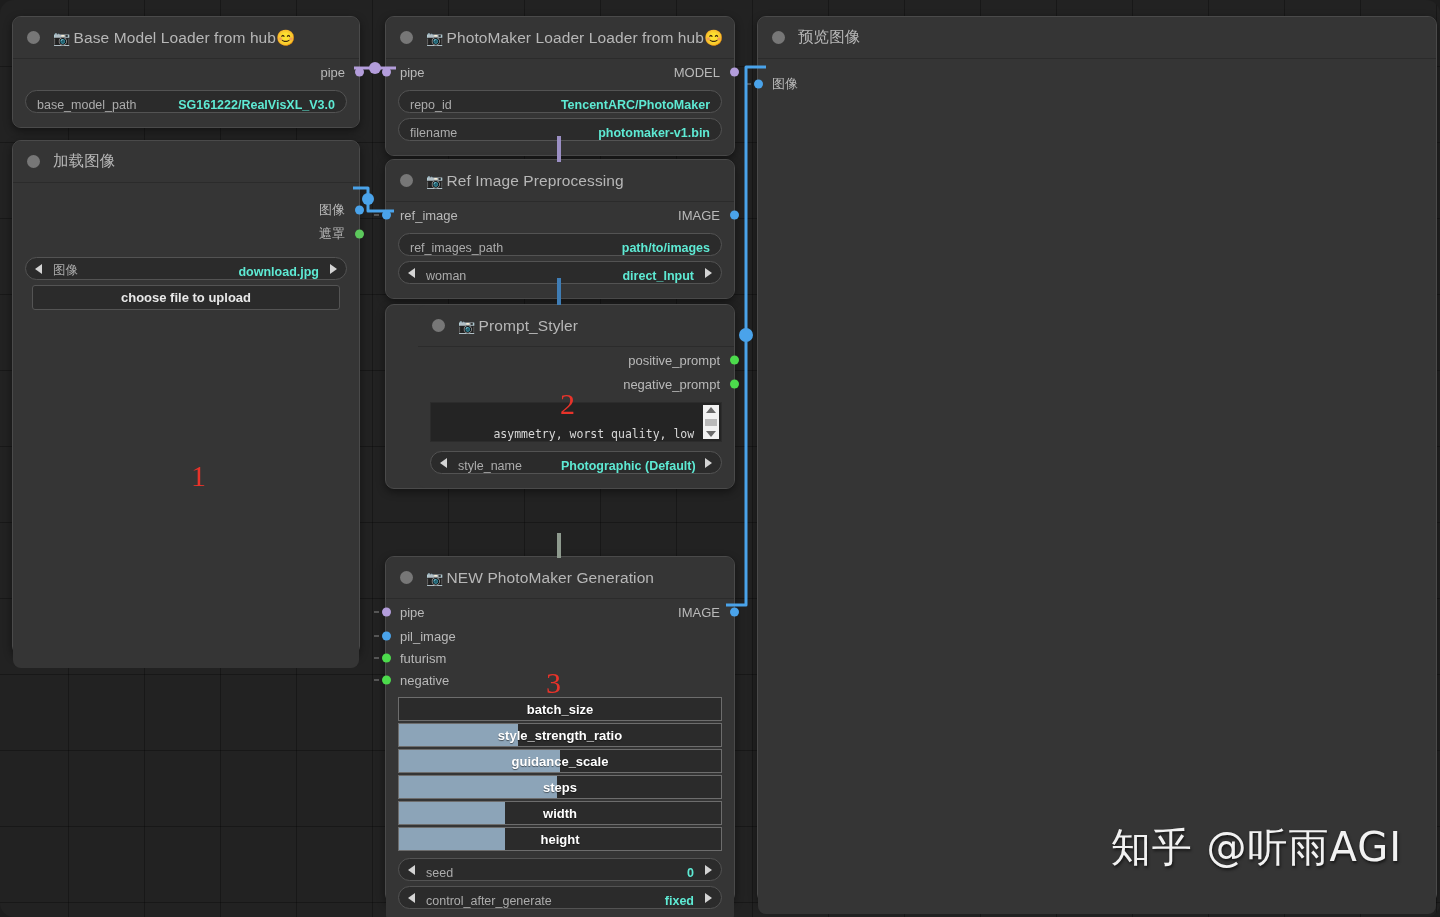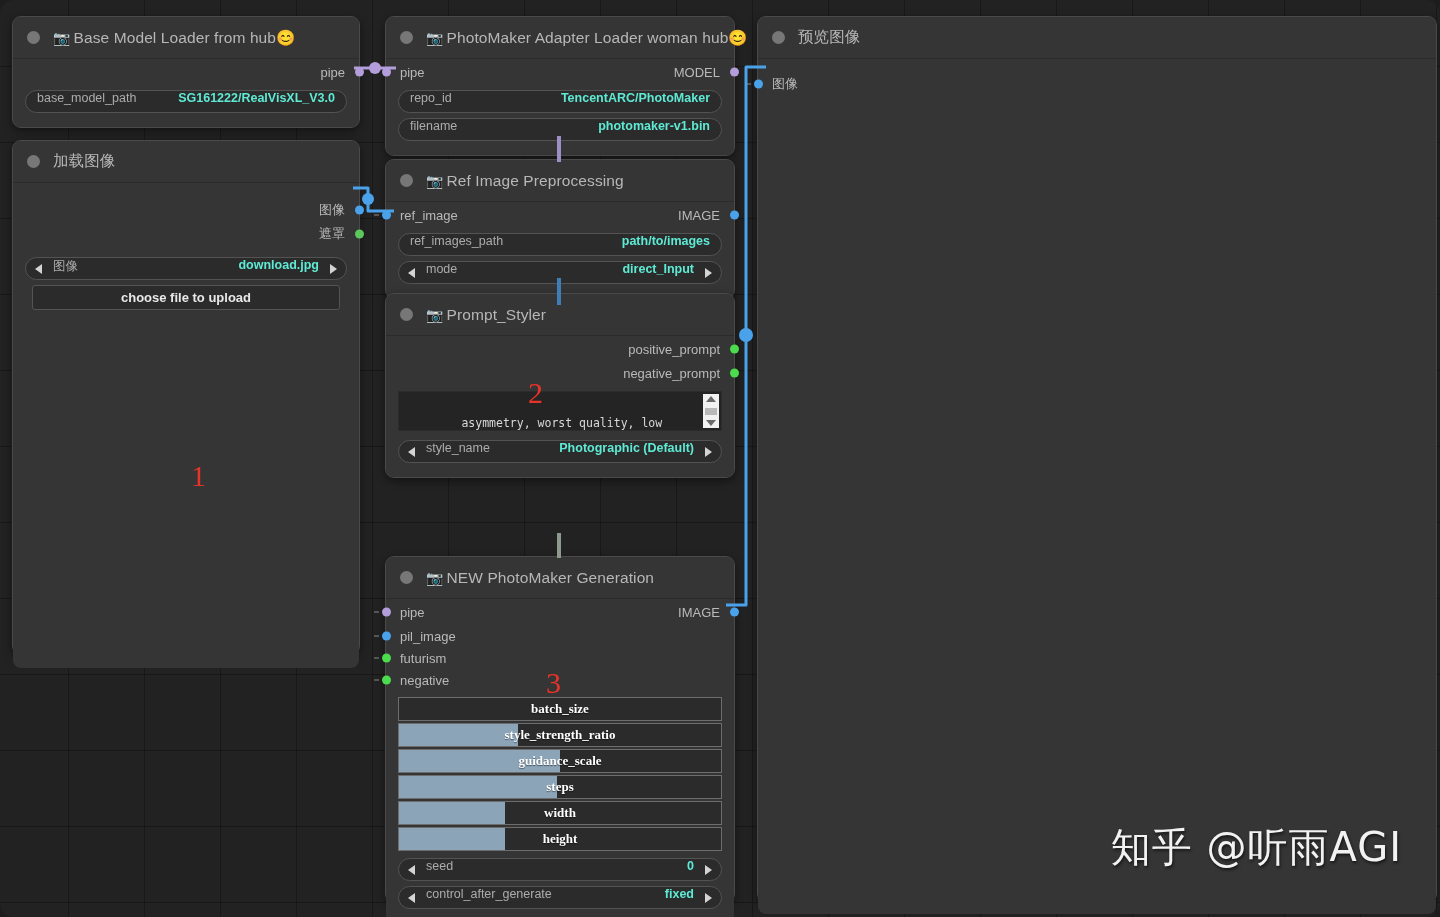--- a/index.html
+++ b/index.html
@@ -100,21 +100,21 @@
   }
 
   
   .widget {
     margin: 5px 12px;
     height: 23px;
     border-radius: 12px;
     background: #2b2b2b;
     border: 1px solid #535353;
     display: flex;
-    align-items: flex-start;
+    align-items: flex-end;
     position: relative;
     padding: 0 11px;
   }
   .widget .wname {
     font-size: 12.5px;
     color: #acacac;
     white-space: nowrap;
   }
   .widget .wval {
     font-size: 12.5px;
@@ -167,21 +167,20 @@
     left: 0; top: 0; bottom: 0;
     background: #8ca4b8;
   }
   .slider .slabel {
     position: relative;
     z-index: 2;
     font-size: 13px;
     font-weight: bold;
     color: #ffffff;
     text-shadow: 0 1px 1px rgba(0,0,0,0.5);
-    font-family: Liberation Serif, serif;
   }
 
   
   .ta {
     margin: 7px 12px 0 12px;
     background: #242424;
     border: 1px solid #2c2c2c;
     color: #d8d8d8;
     font-family: "DejaVu Sans Mono", monospace;
     font-size: 11.5px;
@@ -309,21 +308,21 @@
       </div>
       <div class="btn-widget">choose file to upload</div>
       <div class="annot" style="left:178px; top:262px;">1</div>
     </div>
   </div>
 
   <div class="node" style="left:385px; top:16px; width:350px;">
     <div class="node-header">
       <div class="node-collapse"></div>
       <div class="node-title">
-        <span class="cam-icon">📷</span><span>PhotoMaker Adapter Loader woman hub</span><span>😊</span>
+        <span class="cam-icon">📷</span><span>PhotoMaker Loader Loader from hub</span><span>😊</span>
       </div>
     </div>
     <div class="node-body">
       <div class="port-row" style="height:26px;">
         <span class="stub"></span>
         <span class="port-dot left c-pipe"></span>
         <span class="port-label left">pipe</span>
         <span class="port-label right">MODEL</span>
         <span class="port-dot right c-model"></span>
       </div>
@@ -352,28 +351,28 @@
         <span class="port-label left">ref_image</span>
         <span class="port-label right">IMAGE</span>
         <span class="port-dot right c-image"></span>
       </div>
       <div class="widget">
         <span class="wname">ref_images_path</span>
         <span class="wval">path/to/images</span>
       </div>
       <div class="widget combo">
         <span class="arrow-l"></span>
-        <span class="wname">mode</span>
+        <span class="wname">woman</span>
         <span class="wval">direct_Input</span>
         <span class="arrow-r"></span>
       </div>
     </div>
   </div>
 
-  <div class="node" style="left:385px; top:293px; width:350px;">
+  <div class="node" style="left:385px; top:304px; width:350px;padding-left:32px;">
     <div class="node-header">
       <div class="node-collapse"></div>
       <div class="node-title">
         <span class="cam-icon">📷</span><span>Prompt_Styler</span>
       </div>
     </div>
     <div class="node-body">
       <div class="port-row" style="height:26px;">
         <span class="port-label right">positive_prompt</span>
         <span class="port-dot right c-cond"></span>

